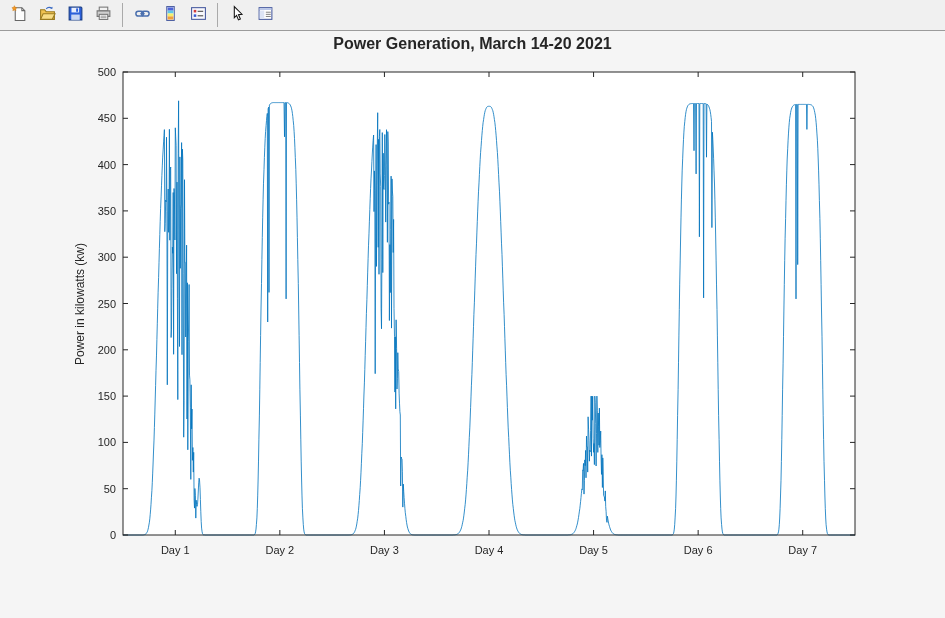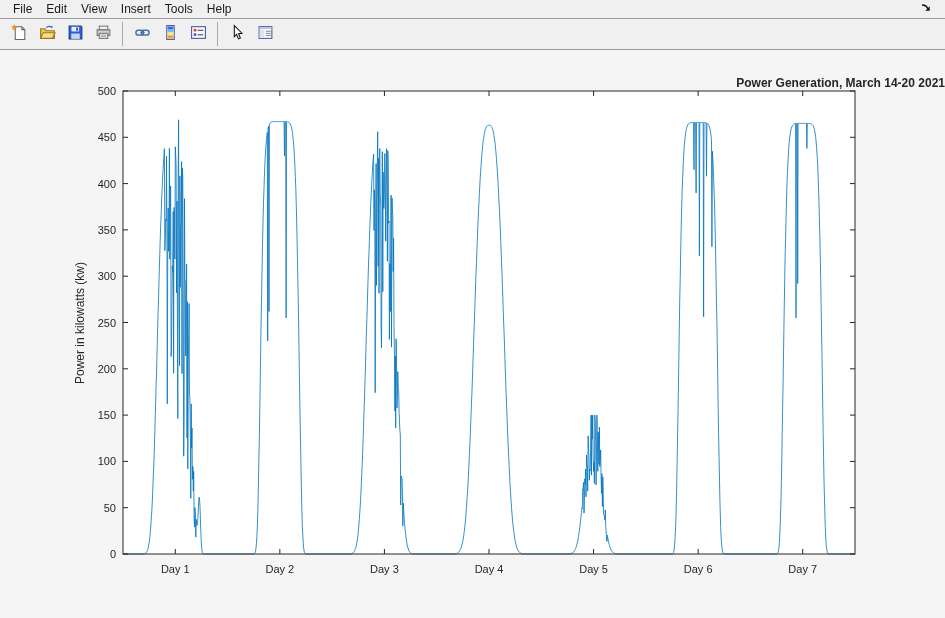--- a/index.html
+++ b/index.html
@@ -25,55 +25,39 @@
   }
   .tb-btn{
     width:26px;height:26px;display:flex;align-items:center;justify-content:center;
     border:1px solid transparent;border-radius:2px;
   }
   .tb-sep{width:1px;height:24px;background:#aaa;margin:0 5px;}
   
   .figure{position:relative;width:945px;height:567px;background:#f5f5f5;}
   .figure svg.plot{position:absolute;left:0;top:0;}
   .chart-title{
-    position:absolute;top:26px;left:0;width:100%;text-align:right;
-    font-size:12px;font-weight:bold;color:#262626;
+    position:absolute;top:4px;left:0;width:100%;text-align:center;
+    font-size:16px;font-weight:bold;color:#262626;
   }
   .xlabel{
     position:absolute;top:528px;left:0;width:100%;text-align:center;
     font-size:12px;color:#262626;
   }
   .ylabel{
     position:absolute;left:80px;top:273px;white-space:nowrap;
     transform:translate(-50%,-50%) rotate(-90deg);
     font-size:12px;color:#262626;
   }
   .tick-text{font-family:"Liberation Sans",sans-serif;font-size:11px;fill:#262626;}
 </style>
 </head>
 <body>
 
 <div class="window">
 
-  <div class="menubar">
-    <div class="menu-item">File</div>
-    <div class="menu-item">Edit</div>
-    <div class="menu-item">View</div>
-    <div class="menu-item">Insert</div>
-    <div class="menu-item">Tools</div>
-    <div class="menu-item">Help</div>
-    <div class="dock-btn">
-      <span>
-        <svg width="12" height="12" viewBox="0 0 12 12">
-          <path d="M2 3c3 0 5 1.2 6 4" fill="none" stroke="#111" stroke-width="1.3"></path>
-          <path d="M9.7 4.3v4.4H5.3z" fill="#111"></path>
-        </svg>
-      </span>
-    </div>
-  </div>
 
   <div class="toolbar">
     <div class="tb-btn">
       <span>
         <svg width="17" height="17" viewBox="0 0 16 16">
           <path d="M4 2.5h6.2L13 5.3V14.5H4z" fill="#fdfdfd" stroke="#666"></path>
           <path d="M10.2 2.5v2.8H13" fill="none" stroke="#666"></path>
           <path d="M3.2 0.6l0.7 1.6 1.7 0.3-1.2 1.2 0.3 1.7-1.5-0.8-1.5 0.8 0.3-1.7L0.8 2.5l1.7-0.3z" fill="#f59a23" stroke="#c87413" stroke-width="0.4"></path>
         </svg>
       </span>

